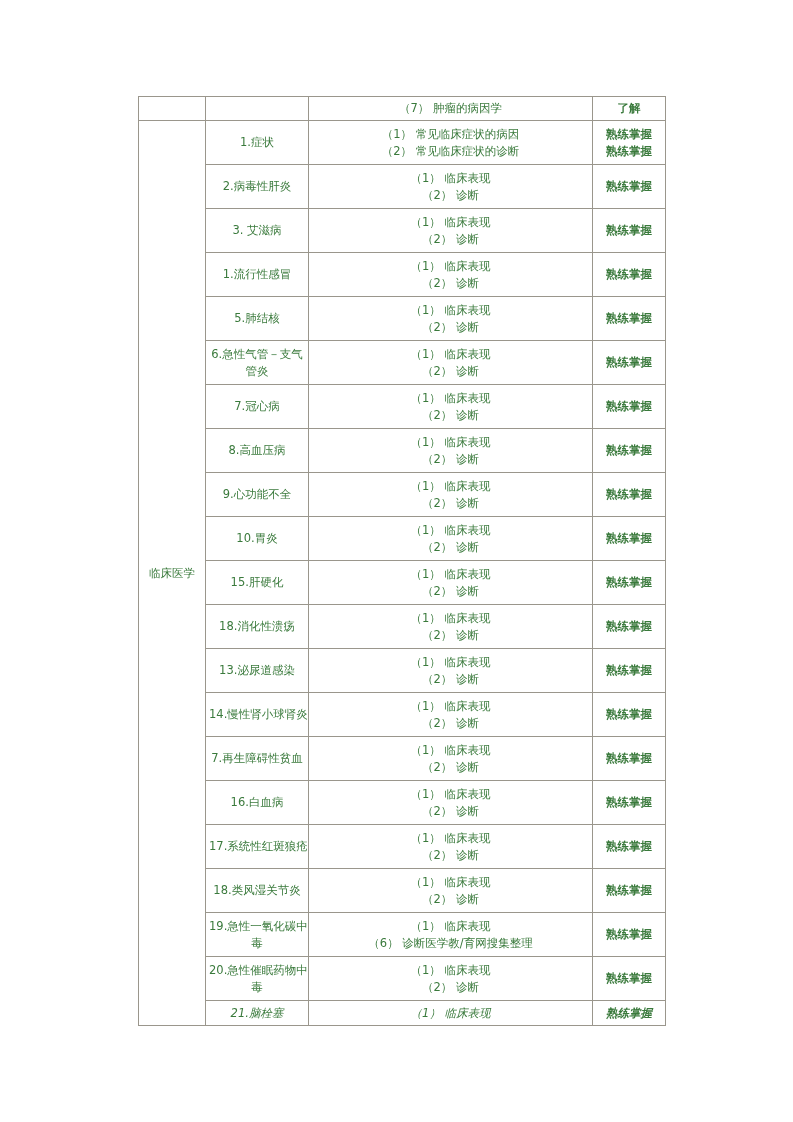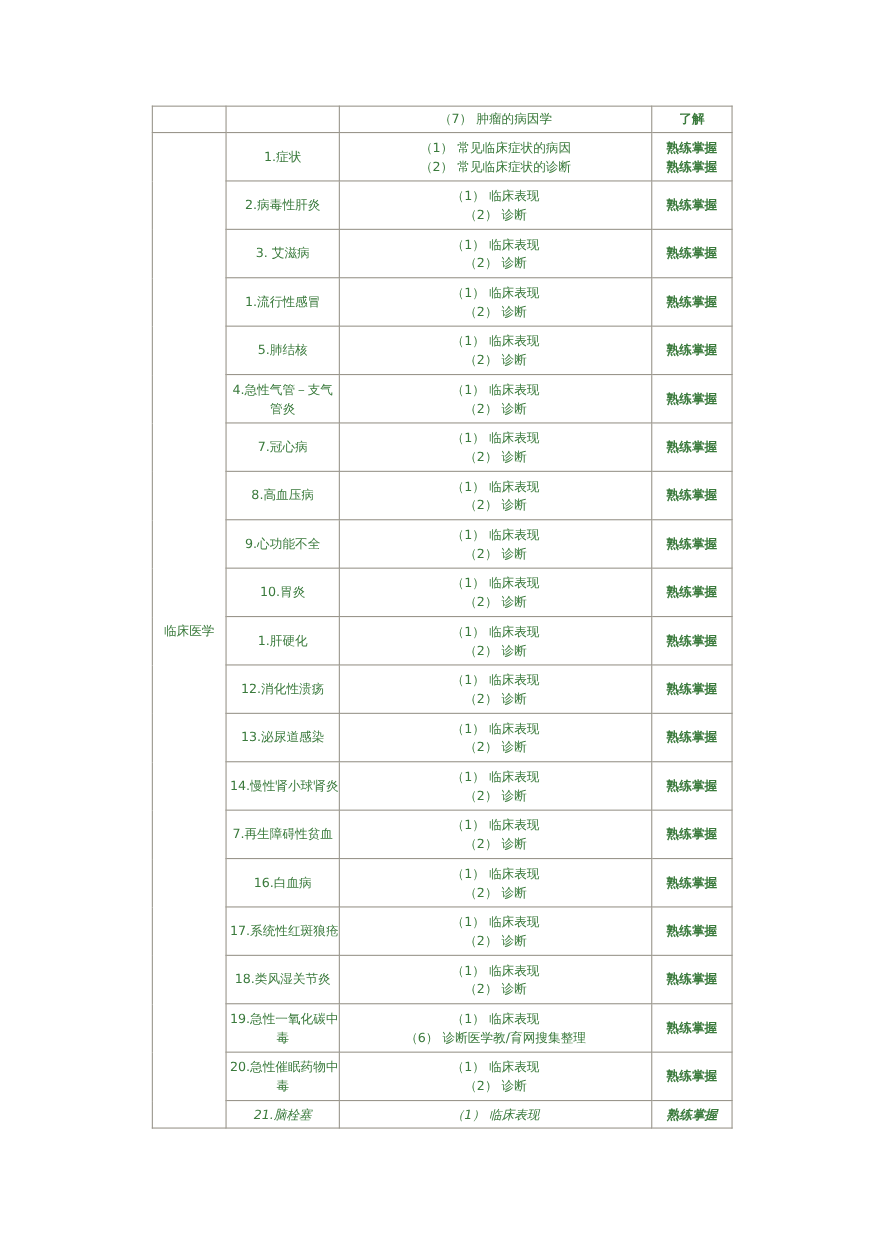--- a/index.html
+++ b/index.html
@@ -144,21 +144,21 @@
           <td class="items">
             <span class="item-line">（1） 临床表现</span>
             <span class="item-line">（2） 诊断</span>
           </td>
           <td class="level">
             <span class="lv-line">熟练掌握</span>
           </td>
         </tr>
         <tr class="r-body">
           <td class="topic">
-            <span class="item-line">4.急性气管－支气</span>
+            <span class="item-line">6.急性气管－支气</span>
             <span class="item-line">管炎</span>
           </td>
           <td class="items">
             <span class="item-line">（1） 临床表现</span>
             <span class="item-line">（2） 诊断</span>
           </td>
           <td class="level">
             <span class="lv-line">熟练掌握</span>
           </td>
         </tr>
@@ -205,33 +205,33 @@
           <td class="items">
             <span class="item-line">（1） 临床表现</span>
             <span class="item-line">（2） 诊断</span>
           </td>
           <td class="level">
             <span class="lv-line">熟练掌握</span>
           </td>
         </tr>
         <tr class="r-body">
           <td class="topic">
-            <span class="item-line">1.肝硬化</span>
-          </td>
-          <td class="items">
-            <span class="item-line">（1） 临床表现</span>
-            <span class="item-line">（2） 诊断</span>
-          </td>
-          <td class="level">
-            <span class="lv-line">熟练掌握</span>
-          </td>
-        </tr>
-        <tr class="r-body">
-          <td class="topic">
-            <span class="item-line">12.消化性溃疡</span>
+            <span class="item-line">15.肝硬化</span>
+          </td>
+          <td class="items">
+            <span class="item-line">（1） 临床表现</span>
+            <span class="item-line">（2） 诊断</span>
+          </td>
+          <td class="level">
+            <span class="lv-line">熟练掌握</span>
+          </td>
+        </tr>
+        <tr class="r-body">
+          <td class="topic">
+            <span class="item-line">18.消化性溃疡</span>
           </td>
           <td class="items">
             <span class="item-line">（1） 临床表现</span>
             <span class="item-line">（2） 诊断</span>
           </td>
           <td class="level">
             <span class="lv-line">熟练掌握</span>
           </td>
         </tr>
         <tr class="r-body">

